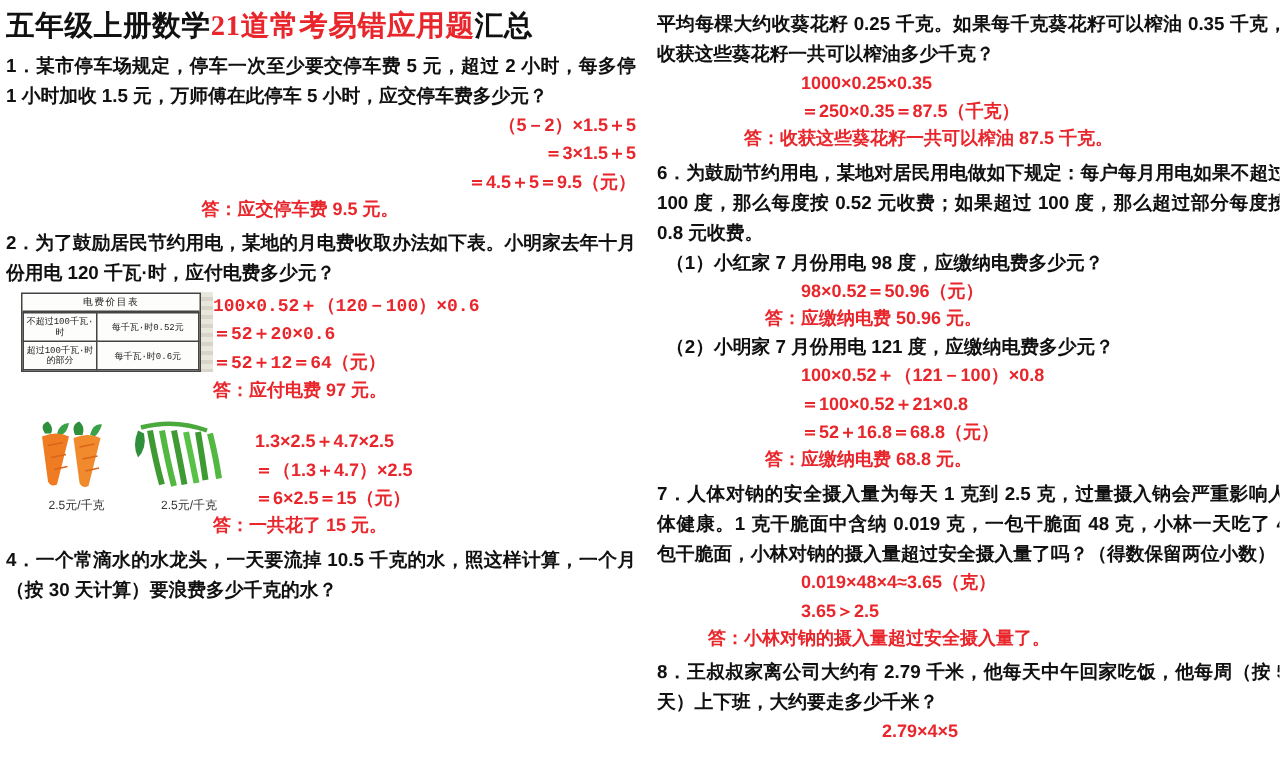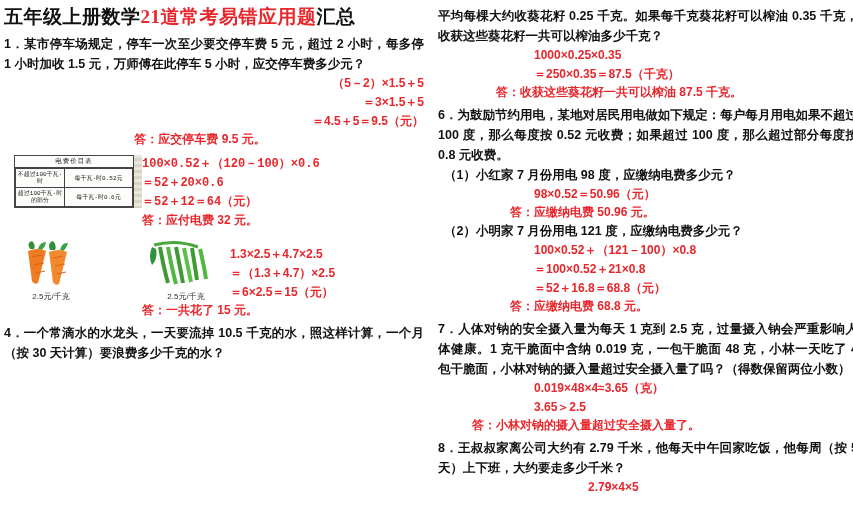--- a/index.html
+++ b/index.html
@@ -54,21 +54,21 @@
   .bill td.l{width:46px;}
   .bill-wrap{position:relative;}
   .bill-wrap:before,.bill-wrap:after{
     content:"";position:absolute;width:8px;height:100%;top:0;
     background:repeating-linear-gradient(180deg,#e9e6dc 0 3px,#d8d4c8 3px 6px);
   }
   .bill-wrap:before{left:-8px;}
   .bill-wrap:after{right:-8px;}
 
   
-  .veg{display:flex;gap:60px;margin:6px 0 0 12px;align-items:flex-end;}
+  .veg{display:flex;margin:6px 0 0 12px;align-items:flex-end;}
   .veg-item{text-align:center;font-size:8px;color:#333;}
   .price{display:block;margin-top:2px;font-size:8px;}
   .sep{height:2px;}
 </style>
 </head>
 <body>
 
 <div class="page">
 
   <div class="col col-left">
@@ -83,20 +83,21 @@
         <div>（5－2）×1.5＋5</div>
         <div>＝3×1.5＋5</div>
         <div>＝4.5＋5＝9.5（元）</div>
       </div>
       <div class="ans ans-right">答：应交停车费 9.5 元。</div>
     </div>
 
     <div class="sep"></div>
 
     <div class="q">
+      <div class="qtext">2．为了鼓励居民节约用电，某地的月电费收取办法如下表。小明家去年十月份用电 120 千瓦·时，应付电费多少元？</div>
       <div class="fig-row">
         <div class="bill-wrap">
           <div class="bill">
             <div class="bt">电费价目表</div>
             <table>
               <tbody>
                   <tr>
                 <td class="l">不超过100千瓦·时</td>
                 <td>每千瓦·时0.52元</td>
               </tr>
@@ -107,21 +108,21 @@
             </tbody>
               </table>
           </div>
         </div>
         <div class="work">
           <div>100×0.52＋（120－100）×0.6</div>
           <div>＝52＋20×0.6</div>
           <div>＝52＋12＝64（元）</div>
         </div>
       </div>
-      <div class="ans ans-right">答：应付电费 32 元。</div>
+      <div class="ans ans-right">答：应付电费 97 元。</div>
     </div>
 
     <div class="sep"></div>
 
     <div class="q">
       <div style="display:flex;align-items:flex-end;">
         <div class="veg">
           <div class="veg-item">
             <svg width="70" height="48" viewBox="0 0 70 48">
               <path d="M14 10 Q10 4 16 2 Q20 6 18 10 Z" fill="#2f8f3a"></path>

